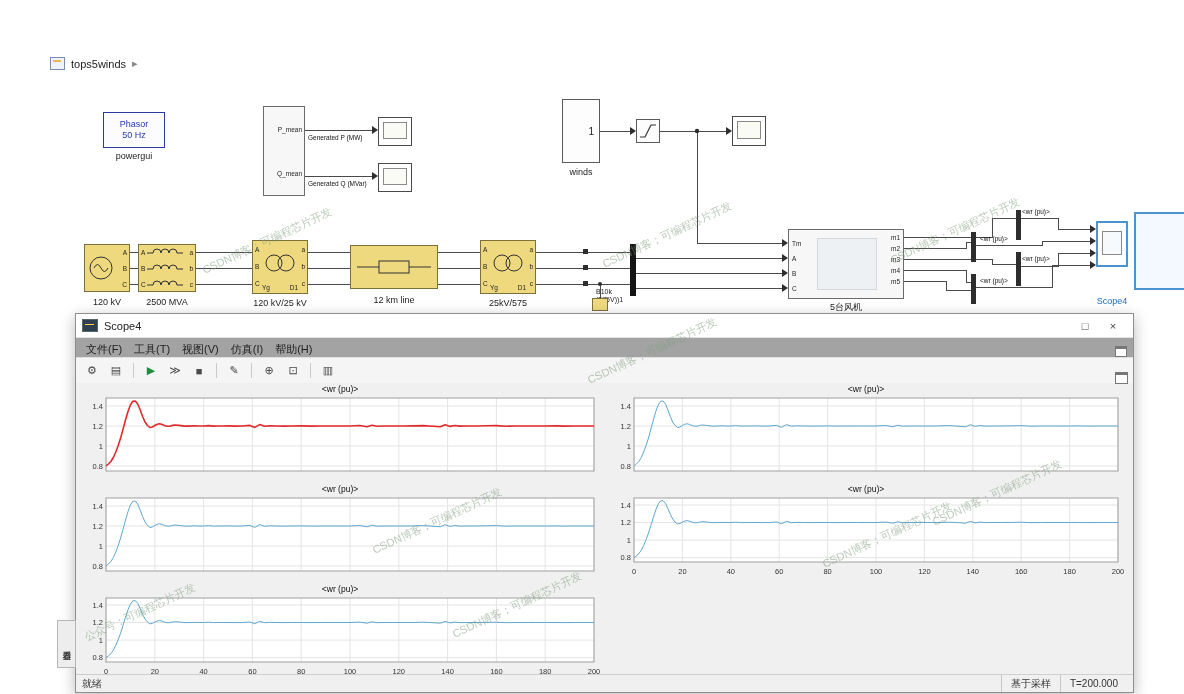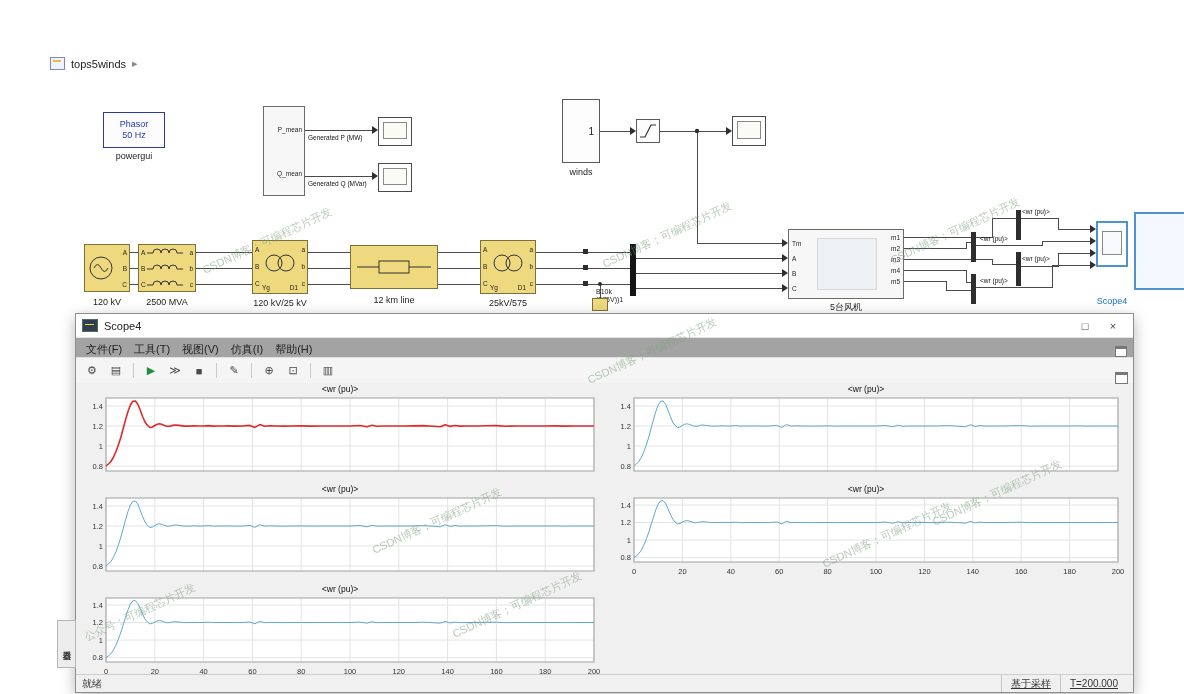--- a/index.html
+++ b/index.html
@@ -39,21 +39,21 @@
   .tbtn.run{color:#1e8e3e;}
   .tsep{width:1px;height:15px;background:#c9c9c9;margin:0 4px;}
   .plot-area{position:absolute;left:0;right:0;top:69px;bottom:19px;background:#f0f0f0;}
   .chart{position:absolute;}
   .chart-title{font-size:8.5px;color:#111;text-align:center;height:12px;line-height:12px;}
   .expand-plots{position:absolute;right:5px;top:58px;width:11px;height:10px;border:1px solid #777;background:#fff;z-index:11;}
   .expand-plots::after{content:"";position:absolute;left:0;top:0;width:100%;height:2px;background:#777;}
   .statusbar{position:absolute;left:0;right:0;bottom:0;height:18px;background:#f0f0f0;border-top:1px solid #cfcfcf;
              display:flex;align-items:center;font-size:10px;color:#333;padding:0 6px;box-sizing:border-box;}
   .status-right{margin-left:auto;display:flex;height:100%;align-items:center;}
-  .status-cell{border-left:1px solid #c6c6c6;padding:0 9px;height:100%;display:flex;align-items:center;text-decoration:underline;}
+  .status-cell{border-left:1px solid #c6c6c6;padding:0 9px;height:100%;display:flex;align-items:center;}
 
   .viewer-tab{position:absolute;left:57px;top:574px;width:17px;height:46px;background:#ededed;border:1px solid #b5b5b5;
               z-index:11;writing-mode:vertical-rl;font-size:9px;color:#333;display:flex;align-items:center;justify-content:center;}
 
   .wm{position:absolute;z-index:40;font-size:11px;color:rgba(128,158,128,.55);white-space:nowrap;
       transform:rotate(-25deg);transform-origin:left top;pointer-events:none;}
   .wm-footer{position:absolute;right:26px;bottom:4px;z-index:40;font-size:20px;color:#a9a9a9;pointer-events:none;}
 </style>
 </head>
 <body>

